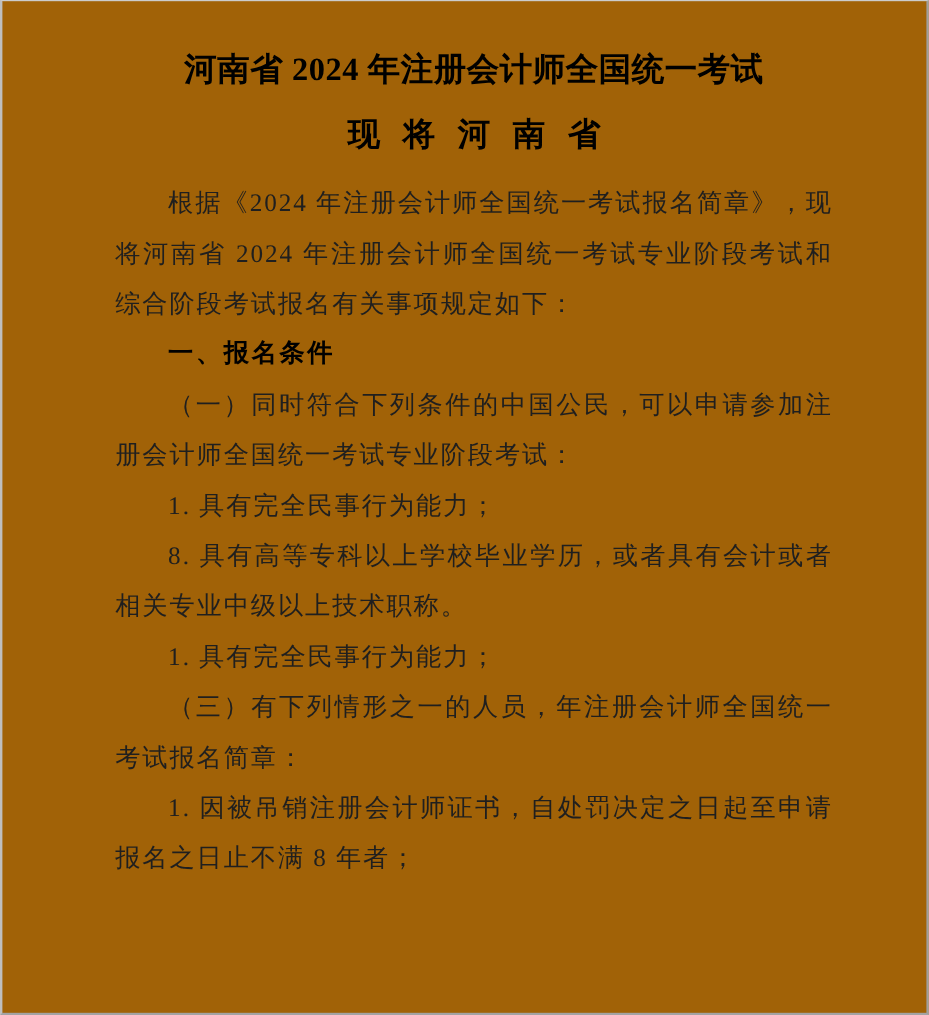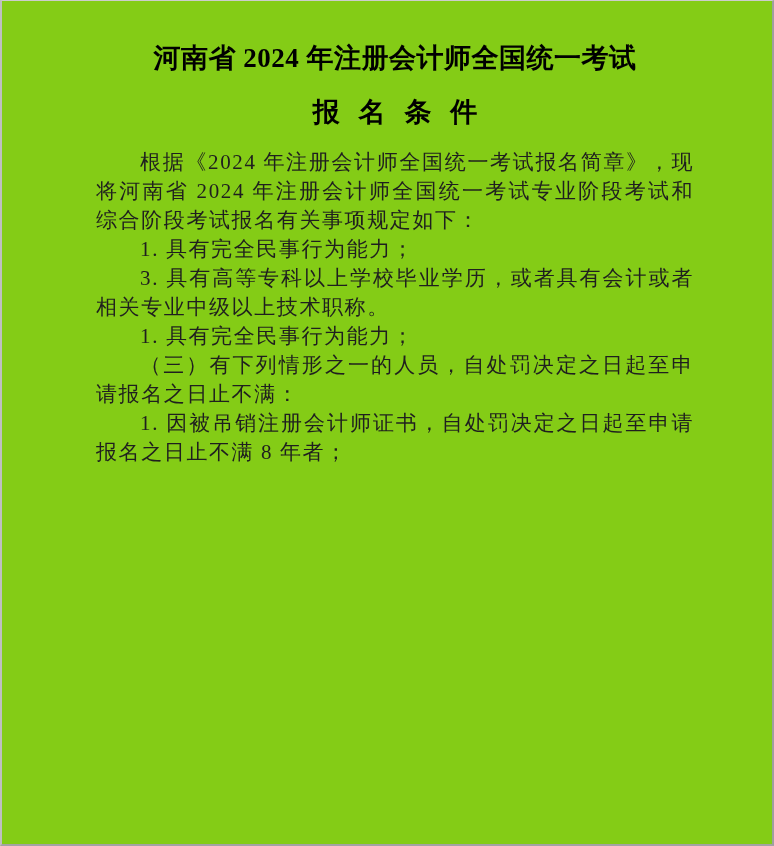--- a/index.html
+++ b/index.html
@@ -5,21 +5,21 @@
   html, body {
     margin: 0;
     padding: 0;
     background: #ffffff;
   }
   .page {
     position: relative;
     width: 774px;
     height: 846px;
     box-sizing: border-box;
-    background: #84cc16;
+    background: #a16207;
     border-top: 1px solid #cccccc;
     border-left: 2px solid #bfbfbf;
     border-right: 2px solid #9f9f9f;
     border-bottom: 2px solid #a3a3a3;
     overflow: hidden;
     font-family: "Liberation Serif", serif;
     color: #1f1f1f;
   }
   .content {
     padding: 30px 78px 0 94px;
@@ -37,21 +37,21 @@
   }
   .title-line2 {
     font-size: 27px;
     line-height: 54px;
     letter-spacing: 0.7em;
     text-indent: 0.7em; 
   }
   .doc-body {
     margin-top: 9px;
     font-size: 21px;
-    line-height: 29px;
+    line-height: 42px;
     letter-spacing: 1.6px;
     text-align: justify;
     text-align-last: left;
     color: #1f1f1f;
   }
   .para {
     margin: 0;
     text-indent: 2.1em;
   }
   .heading {
@@ -64,27 +64,29 @@
   }
 </style>
 </head>
 <body>
 
 <div class="page">
   <div class="content">
 
     <div class="title-block">
       <div class="title-line1">河南省 2024 年注册会计师全国统一考试</div>
-      <div class="title-line2">报名条件</div>
+      <div class="title-line2">现将河南省</div>
     </div>
 
     <div class="doc-body">
 
     <div class="para">根据《2024 年注册会计师全国统一考试报名简章》，现将河南省 2024 年注册会计师全国统一考试专业阶段考试和综合阶段考试报名有关事项规定如下：</div>
+        <div class="heading">一、报名条件</div>
+        <div class="para">（一）同时符合下列条件的中国公民，可以申请参加注册会计师全国统一考试专业阶段考试：</div>
         <div class="para">1. 具有完全民事行为能力；</div>
-        <div class="para">3. 具有高等专科以上学校毕业学历，或者具有会计或者相关专业中级以上技术职称。</div>
+        <div class="para">8. 具有高等专科以上学校毕业学历，或者具有会计或者相关专业中级以上技术职称。</div>
         <div class="para">1. 具有完全民事行为能力；</div>
-        <div class="para">（三）有下列情形之一的人员，自处罚决定之日起至申请报名之日止不满：</div>
+        <div class="para">（三）有下列情形之一的人员，年注册会计师全国统一考试报名简章：</div>
         <div class="para">1. 因被吊销注册会计师证书，自处罚决定之日起至申请报名之日止不满 8 年者；</div>
       </div>
 
   </div>
 </div>
 
 </body></html>

